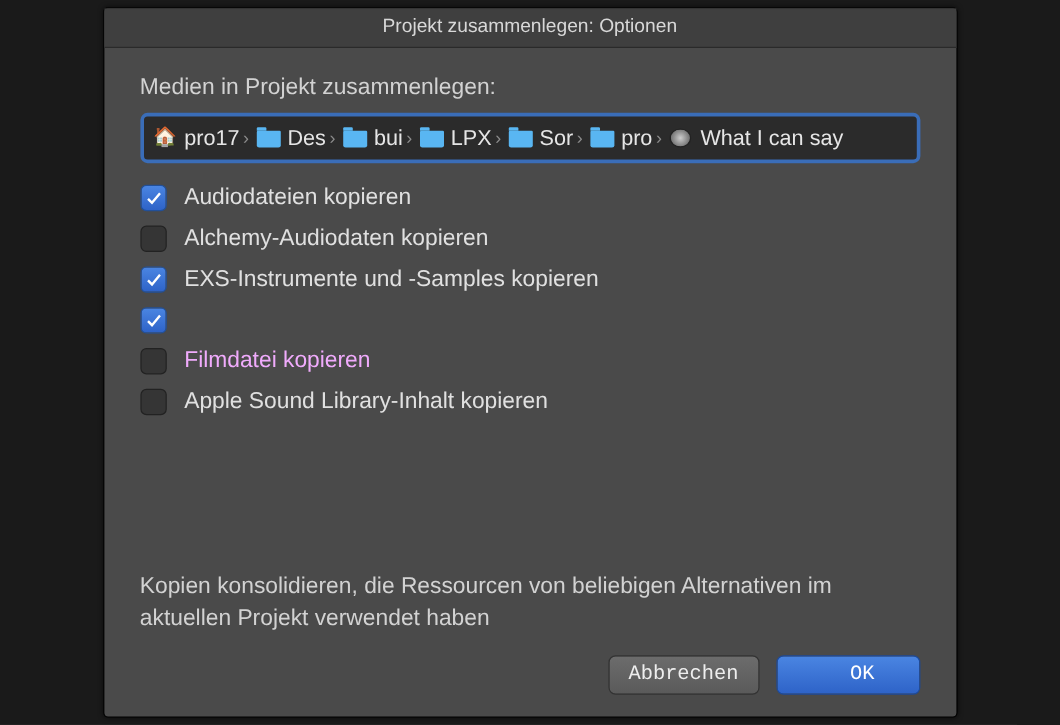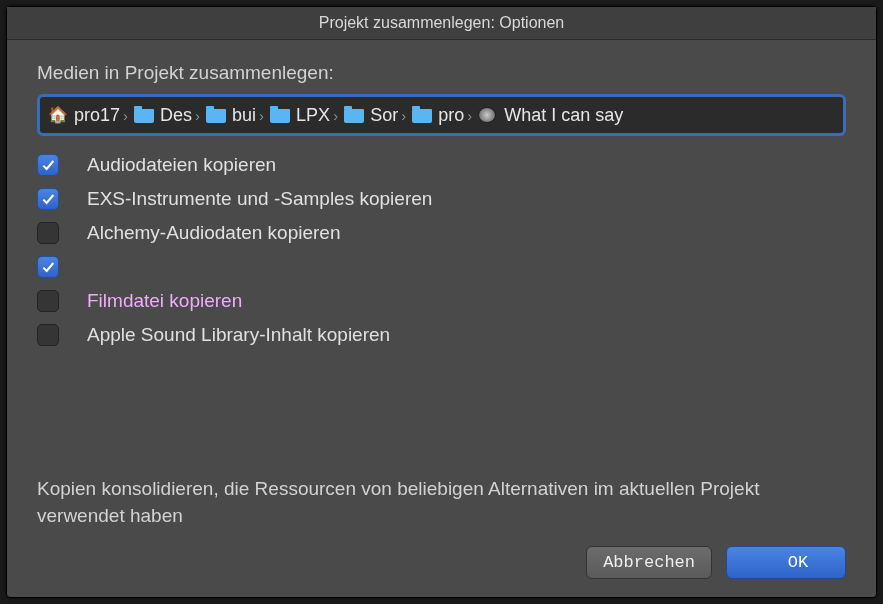--- a/index.html
+++ b/index.html
@@ -10,21 +10,21 @@
     body {
       font-family: -apple-system, "Helvetica Neue", Helvetica, Arial, sans-serif;
       background: #1a1a1a;
       display: flex;
       align-items: center;
       justify-content: center;
       width: 883px;
       height: 604px;
     }
     .window {
-      width: 871px;
+      width: 712px;
       height: 592px;
       background: #4a4a4a;
       border: 1px solid #000;
       border-radius: 4px;
       box-shadow: 0 0 4px rgba(0,0,0,0.6);
       display: flex;
       flex-direction: column;
     }
     .titlebar {
       background: #3f3f3f;
@@ -106,21 +106,21 @@
     }
     .checklist {
       display: flex;
       flex-direction: column;
       gap: 12px;
       margin-bottom: 28px;
     }
     .check-row {
       display: flex;
       align-items: center;
-      gap: 28px;
+      gap: 15px;
       font-size: 19px;
       color: #e0e0e0;
     }
     .check-row.disabled {
       color: #f0abfc;
     }
     .checkbox {
       width: 22px;
       height: 22px;
       border-radius: 5px;
@@ -240,32 +240,32 @@
     <div class="checklist" id="checklist">
         <div class="check-row">
           <div class="checkbox checked">
             <svg viewBox="0 0 24 24">
               <polyline points="5 13 10 18 20 6"></polyline>
             </svg>
           </div>
           <span>Audiodateien kopieren</span>
         </div>
         <div class="check-row">
+          <div class="checkbox"></div>
+          <span>Alchemy-Audiodaten kopieren</span>
+        </div>
+        <div class="check-row">
           <div class="checkbox checked">
             <svg viewBox="0 0 24 24">
               <polyline points="5 13 10 18 20 6"></polyline>
             </svg>
           </div>
           <span>EXS-Instrumente und -Samples kopieren</span>
         </div>
         <div class="check-row">
-          <div class="checkbox"></div>
-          <span>Alchemy-Audiodaten kopieren</span>
-        </div>
-        <div class="check-row">
           <div class="checkbox checked">
             <svg viewBox="0 0 24 24">
               <polyline points="5 13 10 18 20 6"></polyline>
             </svg>
           </div>
         </div>
         <div class="check-row disabled">
           <div class="checkbox"></div>
           <span>Filmdatei kopieren</span>
         </div>

